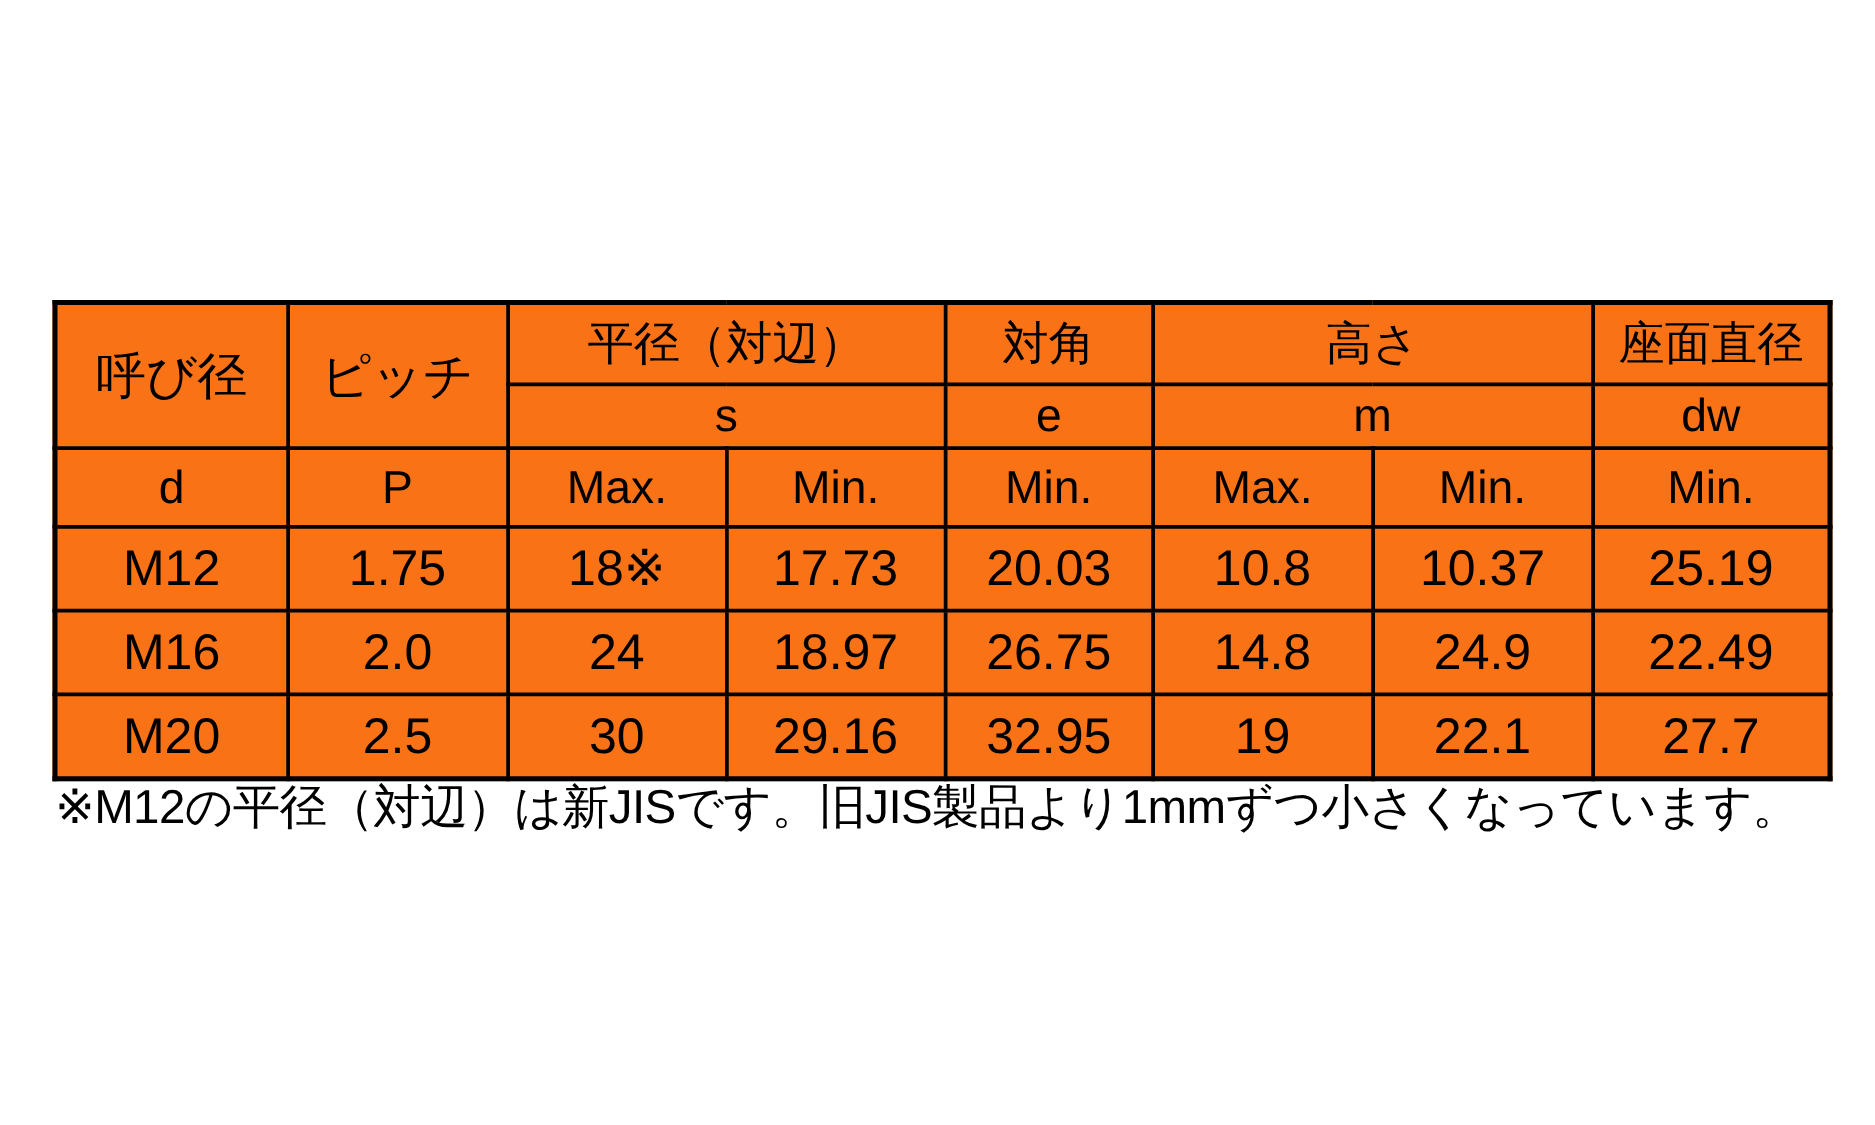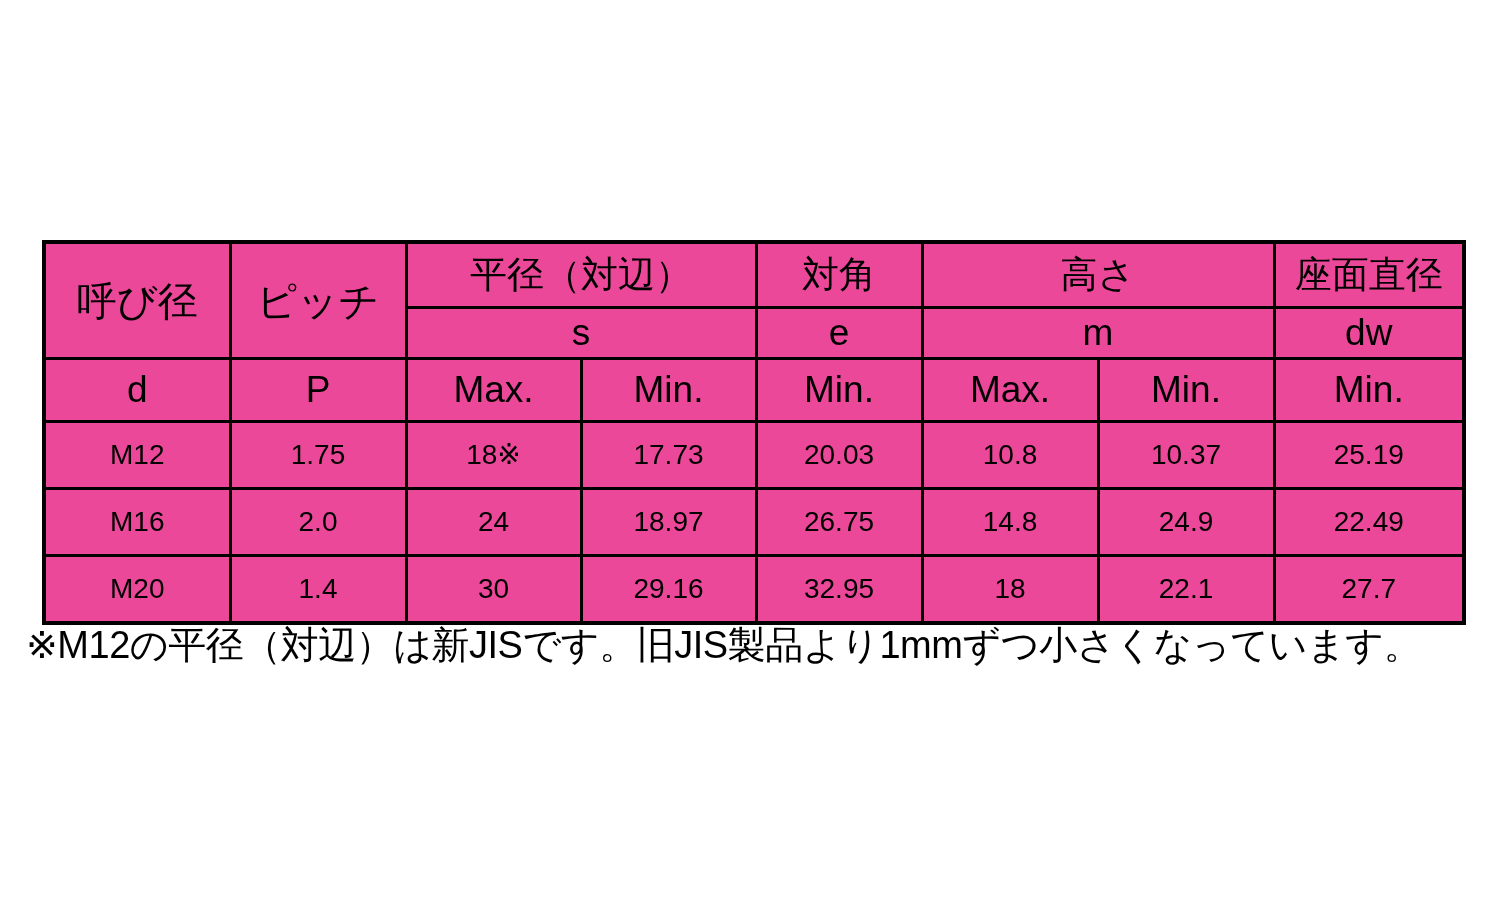--- a/index.html
+++ b/index.html
@@ -18,21 +18,21 @@
   #spec-wrap {
     position: absolute;
     left: 42px;
     top: 240px;
     width: 1418px;
   }
   table.spec {
     border-collapse: collapse;
     table-layout: fixed;
     width: 1418px;
-    background: #ec4899;
+    background: #f97316;
   }
   table.spec td, table.spec th {
     border: 3px solid #000;
     text-align: center;
     vertical-align: middle;
     font-weight: normal;
     padding: 0;
     line-height: 1.1;
   }
   
@@ -45,29 +45,29 @@
   }
   .h-sym {
     font-size: 37px;
     height: 48px;
   }
   .h-minmax {
     font-size: 37px;
     height: 60px;
   }
   .row-cell {
-    font-size: 28px;
+    font-size: 40px;
     height: 64px;
   }
   .tall-label {
     font-size: 40px;
   }
   .note {
     position: absolute;
-    left: 26px;
+    left: 44px;
     top: 620px;
     font-size: 38px;
     letter-spacing: -0.5px;
     white-space: nowrap;
   }
   .colw-d { width: 186px; }
   .colw-p { width: 176px; }
   .colw-s { width: 175px; }
   .colw-e { width: 166px; }
   .colw-m { width: 176px; }
@@ -128,25 +128,25 @@
         <td class="row-cell">2.0</td>
         <td class="row-cell">24</td>
         <td class="row-cell">18.97</td>
         <td class="row-cell">26.75</td>
         <td class="row-cell">14.8</td>
         <td class="row-cell">24.9</td>
         <td class="row-cell">22.49</td>
       </tr>
       <tr>
         <td class="row-cell">M20</td>
-        <td class="row-cell">1.4</td>
+        <td class="row-cell">2.5</td>
         <td class="row-cell">30</td>
         <td class="row-cell">29.16</td>
         <td class="row-cell">32.95</td>
-        <td class="row-cell">18</td>
+        <td class="row-cell">19</td>
         <td class="row-cell">22.1</td>
         <td class="row-cell">27.7</td>
       </tr>
     </tbody>
   </table>
 </div>
 
 <div class="note">※M12の平径（対辺）は新JISです。旧JIS製品より1mmずつ小さくなっています。</div>
 
 </body></html>

